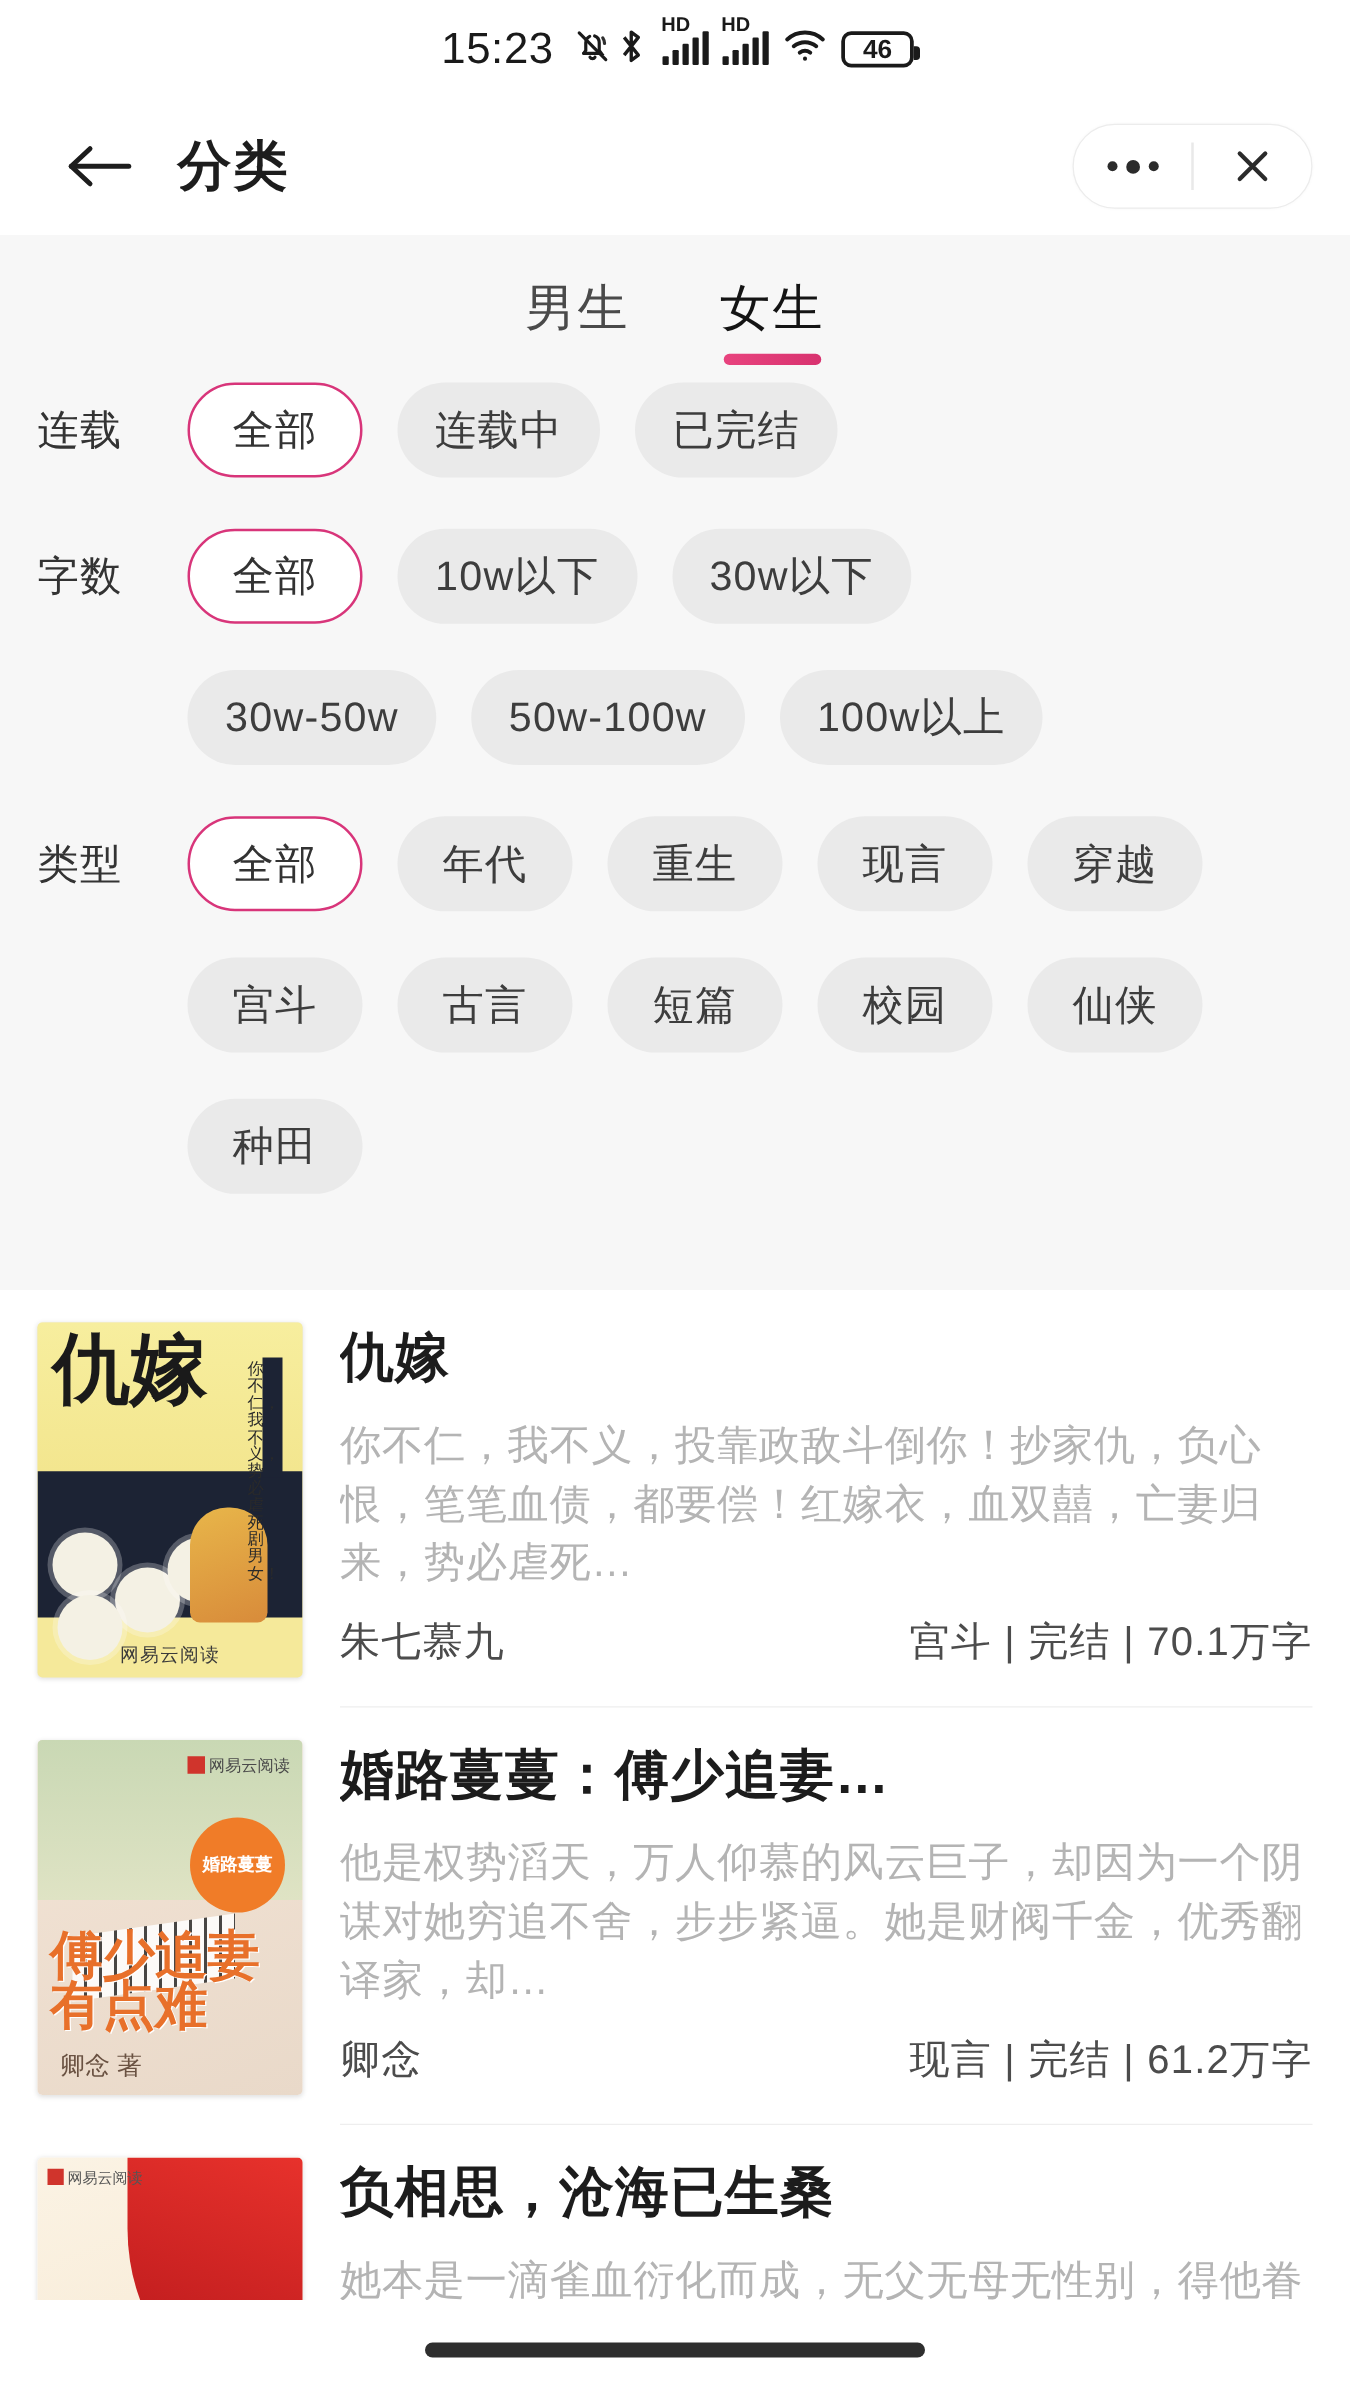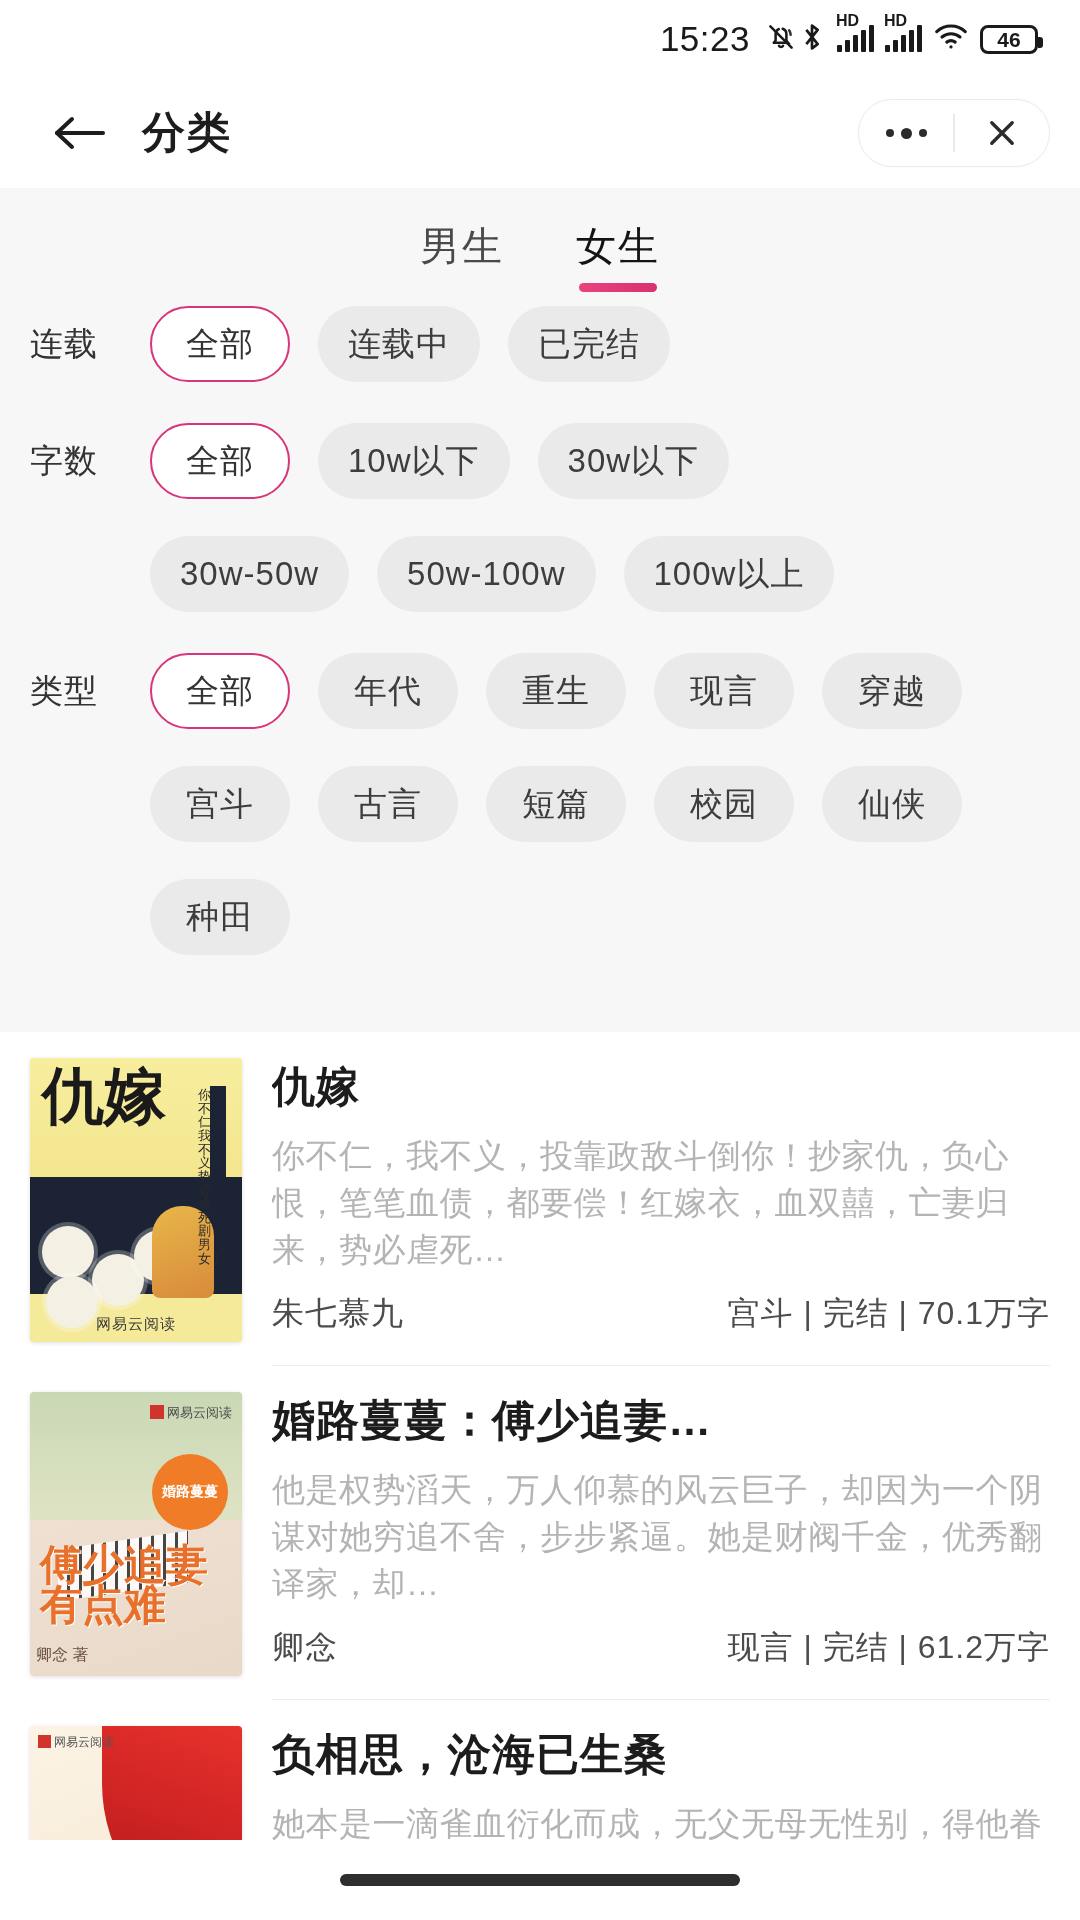--- a/index.html
+++ b/index.html
@@ -7,21 +7,21 @@
     width: 1080px; height: 1920px;
     background: #ffffff;
     font-family: "Liberation Sans", "DejaVu Sans", sans-serif;
     overflow: hidden;
   }
   .phone { width: 1080px; height: 1920px; position: relative; background:#fff; display:flex; flex-direction:column; }
 
   
   .statusbar {
     height: 78px; flex: 0 0 78px;
-    display: flex; align-items: center; justify-content: flex-end;
+    display: flex; align-items: center; justify-content: center;
     padding: 0 42px 0 46px;
     background: #ffffff;
   }
   .sb-left { display:flex; align-items:center; gap:14px; }
   .sb-time { font-size: 35px; color:#1a1a1a; letter-spacing:0.5px; font-weight:400; }
   .sb-right { display:flex; align-items:center; gap:11px; }
   .icn { display:block; }
   .sig-wrap { position:relative; display:flex; align-items:flex-end; }
   .hd-tag { position:absolute; top:-13px; left:-1px; font-size:16px; font-weight:700; color:#1a1a1a; line-height:1; }
   .bars { display:flex; align-items:flex-end; gap:3px; height:26px; }
@@ -108,21 +108,21 @@
   .cv1 .blk { position:absolute; right:16px; top:28px; width:16px; height:96px; background:#1c2334;}
   .cv1 .foot { position:absolute; left:0; right:0; bottom:8px; text-align:center; font-size:15px; color:#3a3a3a; letter-spacing:1px;}
   .cv1 .fig { position:absolute; right:28px; top:52%; width:62px; height:92px; background:linear-gradient(160deg,#e8b64a,#d88b3a); border-radius:30px 30px 8px 8px;}
 
   .cv2 { background:linear-gradient(160deg,#f3e4d6,#e9d9c9); }
   .cv2 .grn { position:absolute; inset:0 0 55% 0; background:linear-gradient(180deg,#c9d8b4,#dfe3c4);}
   .cv2 .badge { position:absolute; right:14px; top:62px; width:76px; height:76px; border-radius:50%; background:#f07c28; color:#fff; font-size:14px; display:flex; align-items:center; justify-content:center; text-align:center; line-height:1.1; font-weight:700;}
   .cv2 .nb { position:absolute; right:10px; top:12px; font-size:13px; color:#4a4a4a; }
   .cv2 .nb i { display:inline-block; width:14px;height:14px;background:#d0342c;vertical-align:-2px;margin-right:3px;}
   .cv2 .t { position:absolute; left:10px; bottom:50px; font-size:42px; color:#e8702a; font-family:"Liberation Serif",serif; font-weight:700; line-height:0.95; text-shadow:1px 1px 0 #fff;}
-  .cv2 .a { position:absolute; left:6px; bottom:10px; font-size:16px; color:#6a5242;}
+  .cv2 .a { position:absolute; left:18px; bottom:10px; font-size:20px; color:#6a5242;}
   .cv2 .pia { position:absolute; left:28px; bottom:84px; width:130px; height:52px; background:repeating-linear-gradient(90deg,#fff 0 9px,#2b2b2b 9px 12px); opacity:.85; transform:skewY(-8deg);}
 
   .cv3 { background:linear-gradient(160deg,#fbf3e4,#f6e6cf); }
   .cv3 .red { position:absolute; right:-10px; top:0; width:150px; height:190px; background:linear-gradient(200deg,#e8322c,#b4161a); border-radius:0 0 0 70%;}
   .cv3 .nb { position:absolute; left:8px; top:8px; font-size:12px; color:#555;}
   .cv3 .nb i { display:inline-block; width:13px;height:13px;background:#d0342c;vertical-align:-2px;margin-right:3px;}
 
   
   .gesture { height:80px; flex:0 0 80px; background:#fff; display:flex; align-items:center; justify-content:center;}
   .gesture .bar { width:400px; height:12px; border-radius:6px; background:#2e2e2e;}

